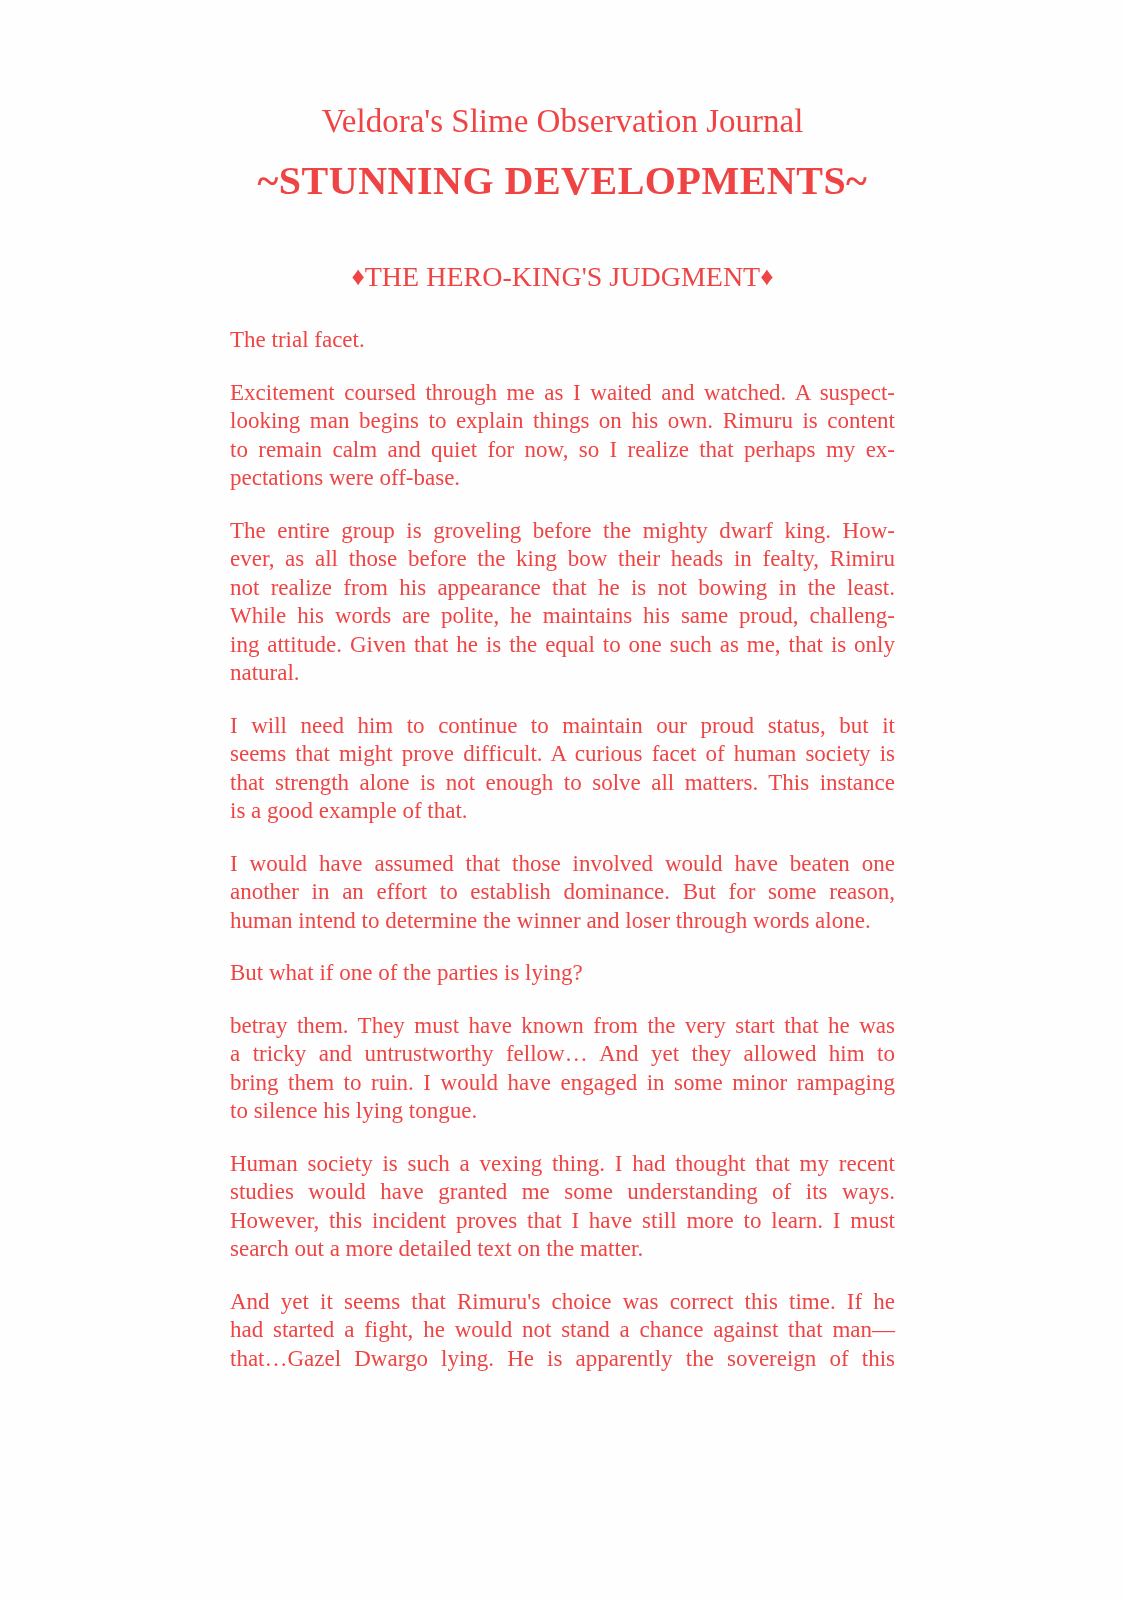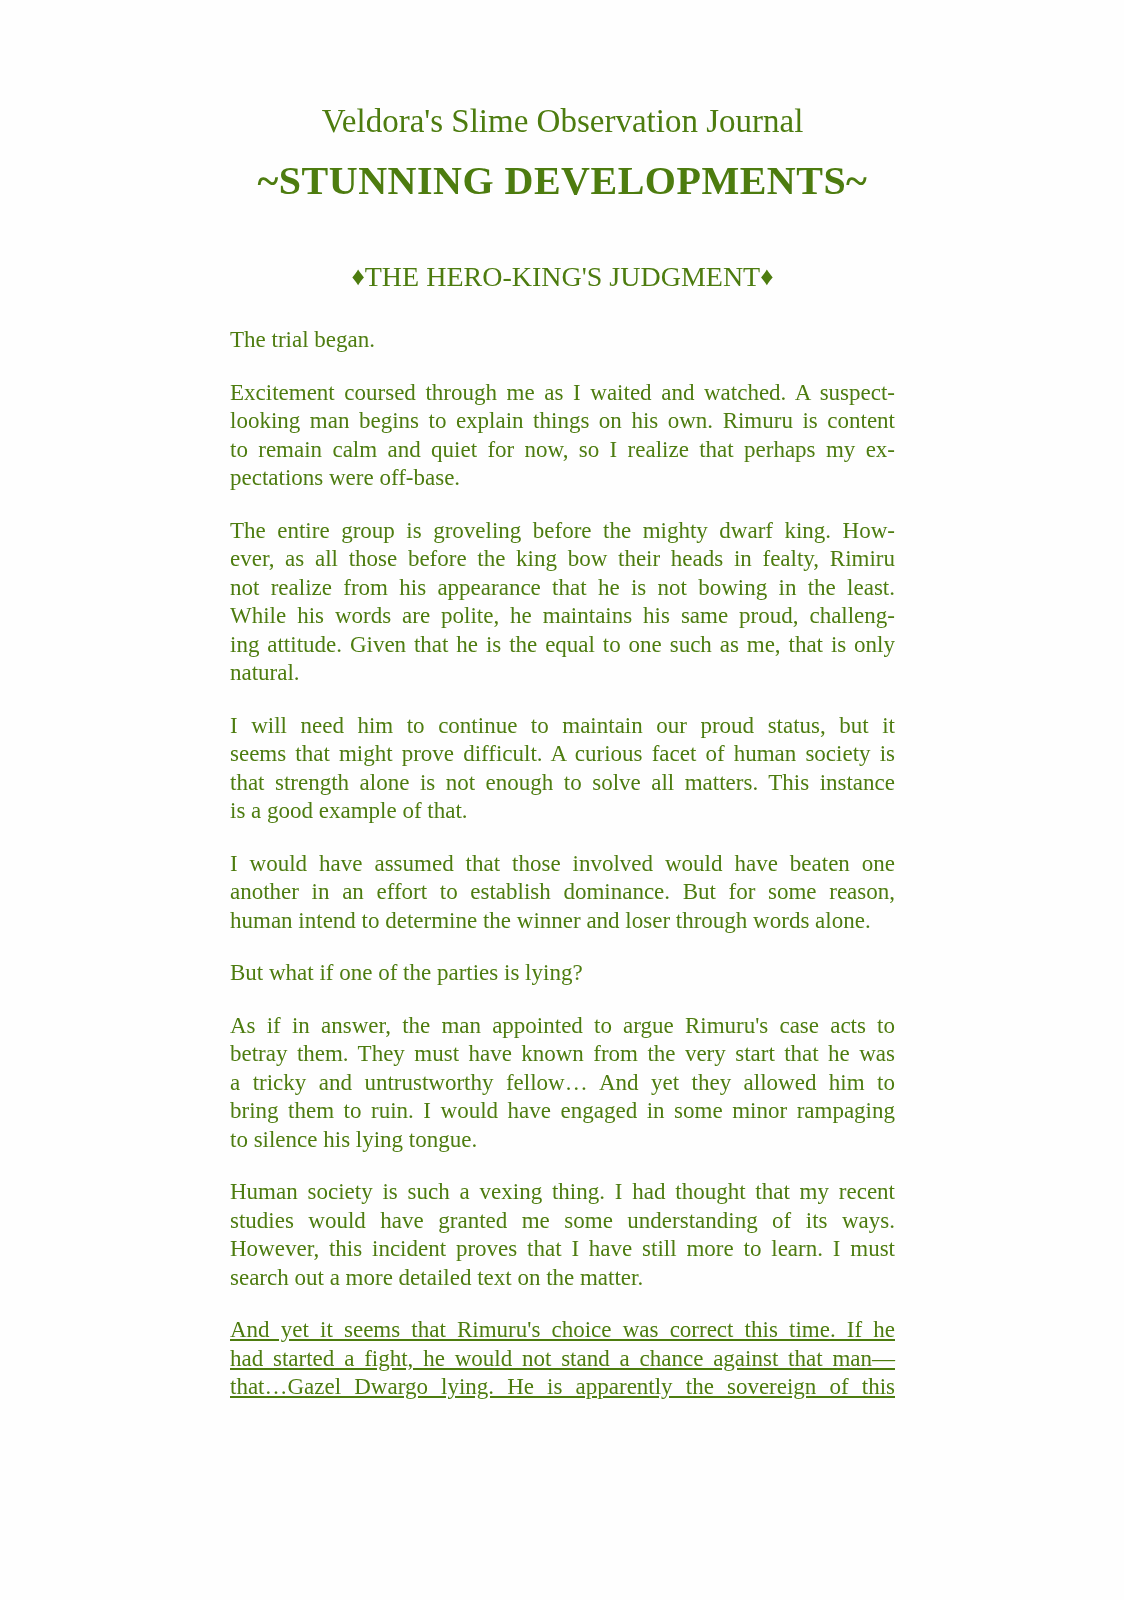--- a/index.html
+++ b/index.html
@@ -5,21 +5,21 @@
   html, body {
     margin: 0;
     padding: 0;
     background: #ffffff;
   }
   .page {
     position: relative;
     width: 1124px;
     height: 1600px;
     background: #fefefe;
-    color: #4d7c0f;
+    color: #ef4444;
     font-family: "Liberation Serif", "DejaVu Serif", serif;
     overflow: hidden;
   }
   .content-column {
     position: absolute;
     left: 230px;
     width: 665px;
   }
   .journal-title {
     top: 100px;
@@ -52,21 +52,20 @@
   }
   .body-text {
     top: 326px;
     font-size: 23px;
   }
   .paragraph {
     margin: 0 0 24px 0;
   }
   .paragraph:last-child {
     margin-bottom: 0;
-    text-decoration: underline;
   }
   .line {
     height: 28.5px;
     line-height: 28.5px;
     text-align: justify;
     text-align-last: justify;
     white-space: normal;
   }
   .line.last {
     text-align-last: left;
@@ -80,21 +79,21 @@
   <div class="content-column journal-title">Veldora's Slime Observation Journal</div>
 
   <div class="content-column journal-subtitle">~STUNNING DEVELOPMENTS~</div>
 
   <div class="content-column section-heading">
     <span class="diamond">♦</span><span>THE HERO-KING'S JUDGMENT</span><span class="diamond">♦</span>
   </div>
 
   <div class="content-column body-text">
       <div class="paragraph">
-        <div class="line last">The trial began.</div>
+        <div class="line last">The trial facet.</div>
       </div>
       <div class="paragraph">
         <div class="line">Excitement coursed through me as I waited and watched. A suspect-</div>
         <div class="line">looking man begins to explain things on his own. Rimuru is content</div>
         <div class="line">to remain calm and quiet for now, so I realize that perhaps my ex-</div>
         <div class="line last">pectations were off-base.</div>
       </div>
       <div class="paragraph">
         <div class="line">The entire group is groveling before the mighty dwarf king. How-</div>
         <div class="line">ever, as all those before the king bow their heads in fealty, Rimiru</div>
@@ -111,21 +110,20 @@
       </div>
       <div class="paragraph">
         <div class="line">I would have assumed that those involved would have beaten one</div>
         <div class="line">another in an effort to establish dominance. But for some reason,</div>
         <div class="line last">human intend to determine the winner and loser through words alone.</div>
       </div>
       <div class="paragraph">
         <div class="line last">But what if one of the parties is lying?</div>
       </div>
       <div class="paragraph">
-        <div class="line">As if in answer, the man appointed to argue Rimuru's case acts to</div>
         <div class="line">betray them. They must have known from the very start that he was</div>
         <div class="line">a tricky and untrustworthy fellow… And yet they allowed him to</div>
         <div class="line">bring them to ruin. I would have engaged in some minor rampaging</div>
         <div class="line last">to silence his lying tongue.</div>
       </div>
       <div class="paragraph">
         <div class="line">Human society is such a vexing thing. I had thought that my recent</div>
         <div class="line">studies would have granted me some understanding of its ways.</div>
         <div class="line">However, this incident proves that I have still more to learn. I must</div>
         <div class="line last">search out a more detailed text on the matter.</div>

